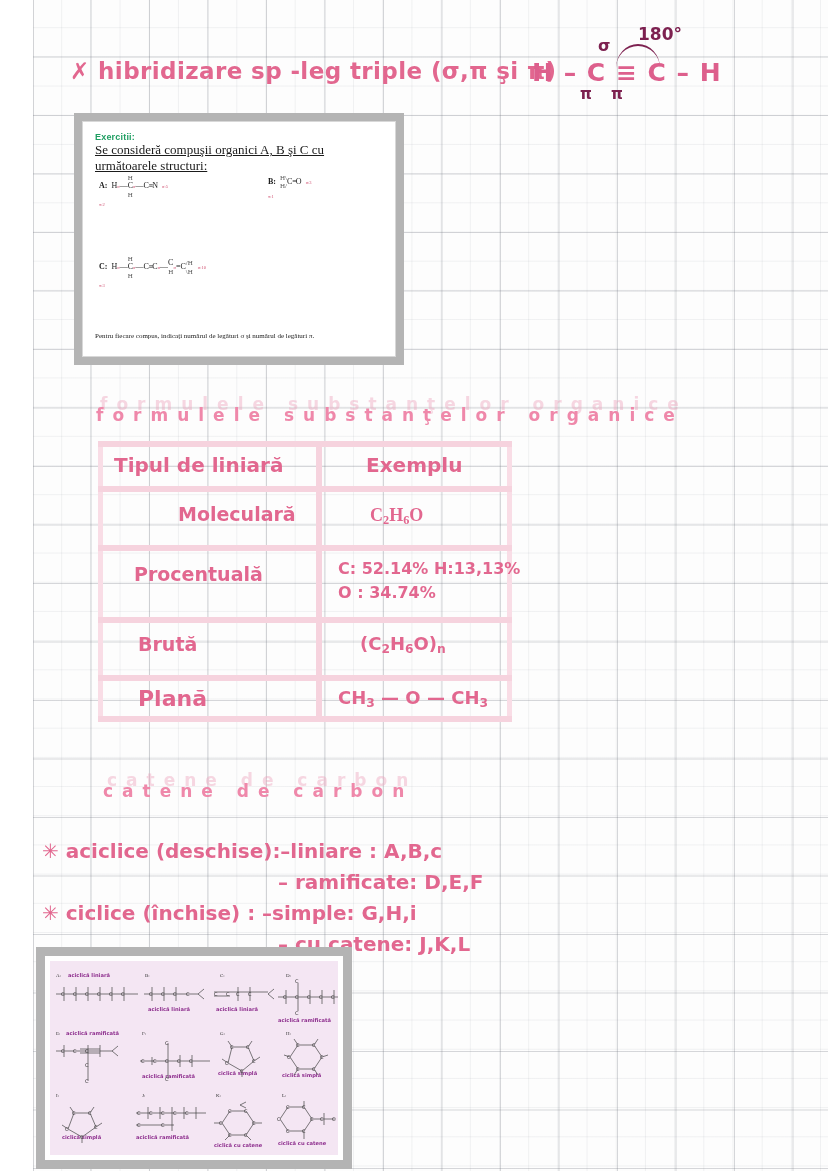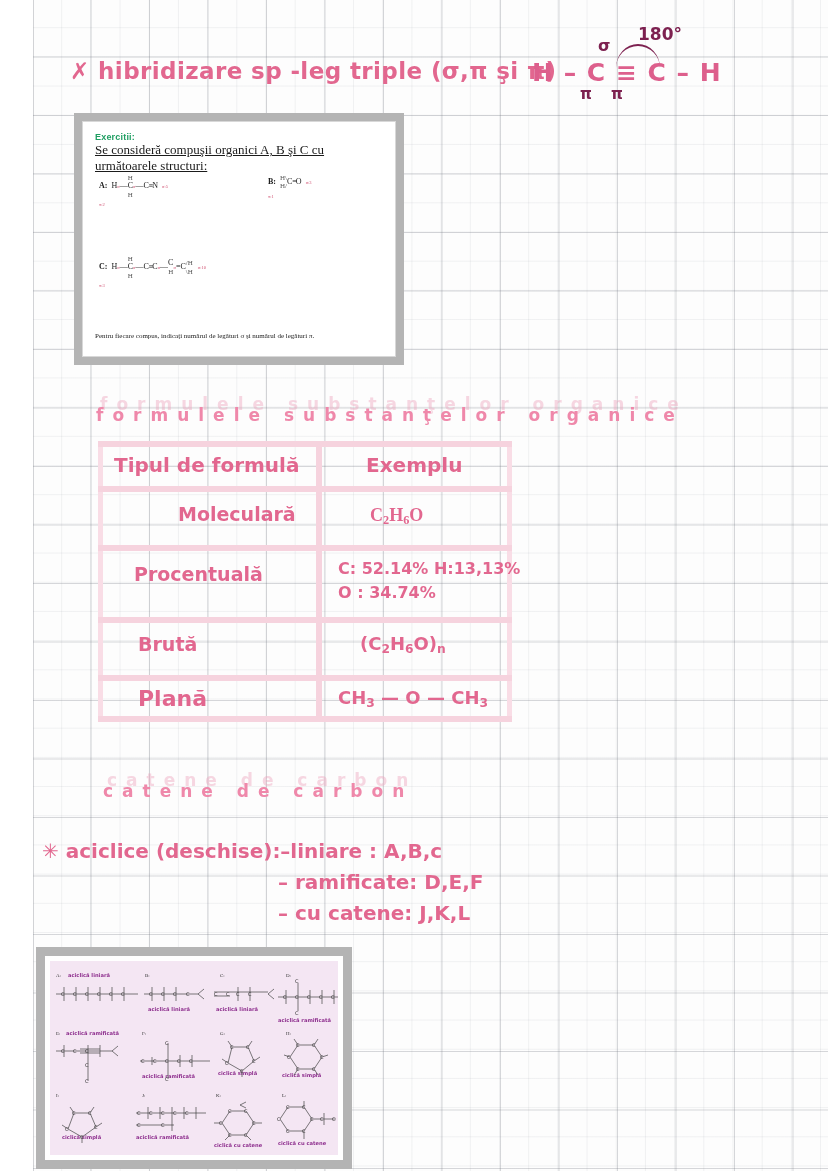--- a/index.html
+++ b/index.html
@@ -243,21 +243,21 @@
     <div class="edge-l"></div>
     <div class="edge-r"></div>
     <div class="vline"></div>
     <div class="hline" style="top:0;"></div>
     <div class="hline" style="top:45px;"></div>
     <div class="hline" style="top:104px;"></div>
     <div class="hline" style="top:176px;"></div>
     <div class="hline" style="top:234px;"></div>
     <div class="hline" style="top:275px;"></div>
 
-    <div class="cell" style="left:16px;top:12px;font-size:20px;">Tipul de formulă</div>
+    <div class="cell" style="left:16px;top:12px;font-size:20px;">Tipul de liniară</div>
     <div class="cell" style="left:268px;top:12px;font-size:20px;">Exemplu</div>
 
     <div class="cell" style="left:36px;top:62px;font-size:19px;margin-left:44px;">Moleculară</div>
     <div class="cell" style="left:272px;top:64px;font-size:18px;font-family:Liberation Serif, serif;">C<sub>2</sub>H<sub>6</sub>O</div>
 
     <div class="cell" style="left:36px;top:122px;font-size:19px;">Procentuală</div>
     <div class="cell" style="left:240px;top:118px;font-size:16px;">C: 52.14%  H:13,13%</div>
     <div class="cell" style="left:240px;top:142px;font-size:16px;">O : 34.74%</div>
 
     <div class="cell" style="left:40px;top:192px;font-size:19px;">Brută</div>
@@ -273,20 +273,24 @@
   </div>
 
   <div id="chains">
     <div>
       <span>✳</span>
       <span>aciclice (deschise):–liniare : A,B,c</span>
     </div>
     <div class="indent">
       <span>– ramificate: D,E,F</span>
     </div>
+    <div>
+      <span>✳</span>
+      <span>ciclice (închise) : –simple: G,H,i</span>
+    </div>
     <div class="indent">
       <span>– cu catene: J,K,L</span>
     </div>
   </div>
 
   <div id="bot-card">
     <div id="bot-inner">
       <div id="bot-img">
 
         <div class="dkey" style="left:6px;top:12px;">A:</div>

